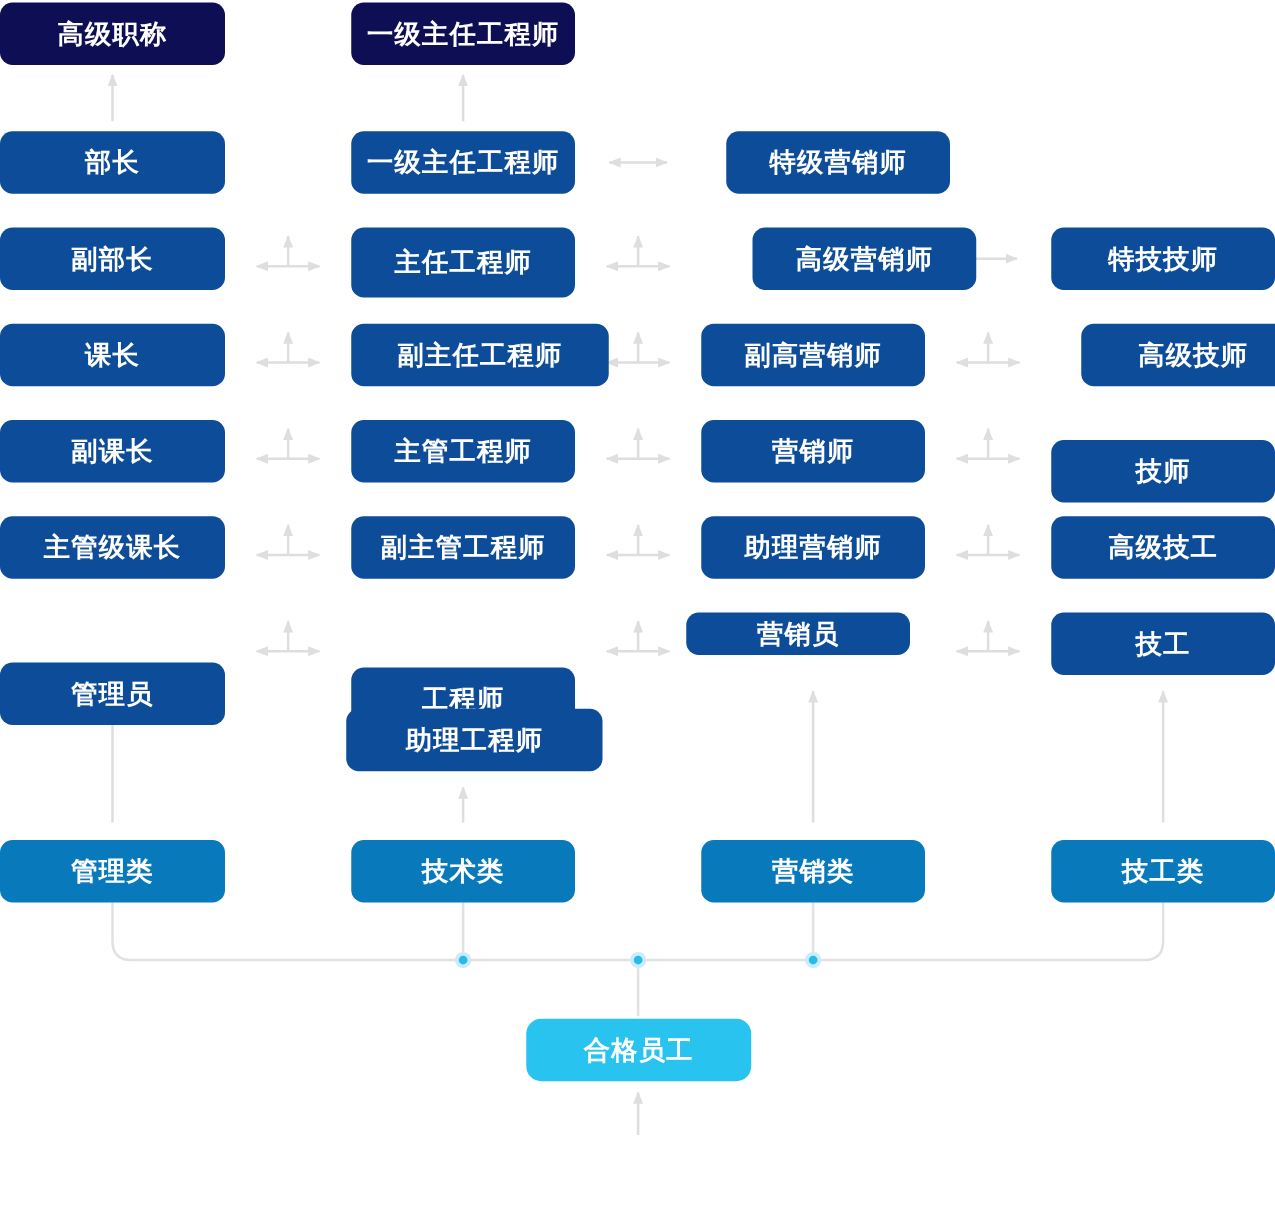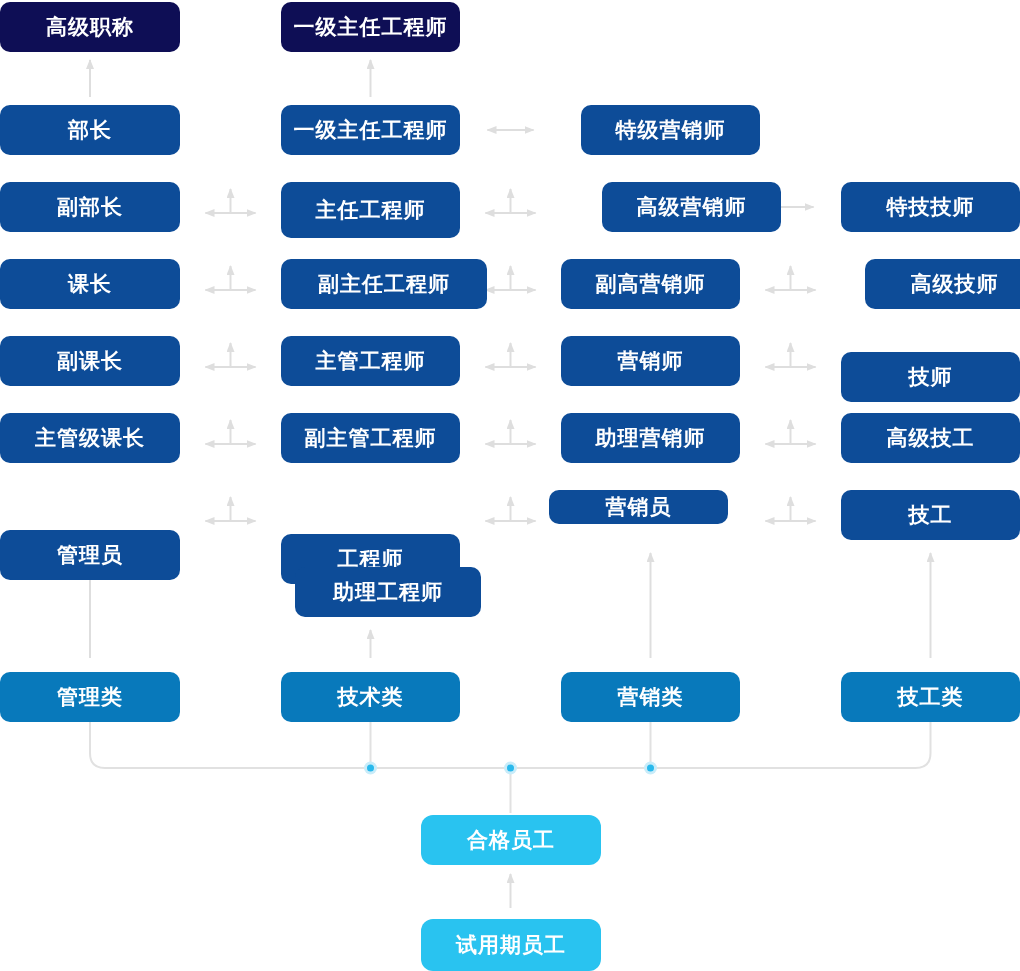--- a/index.html
+++ b/index.html
@@ -127,31 +127,30 @@
       <div class="node tier-level" style="left: 0px; top: 413px; width: 180px; height: 50px;">主管级课长</div>
       <div class="node tier-level" style="left: 0px; top: 490px; width: 180px; height: 50px; margin-top: 40px;">管理员</div>
       <div class="node tier-category" style="left: 0px; top: 672px; width: 180px; height: 50px;">管理类</div>
       <div class="node tier-top" style="left: 281px; top: 2px; width: 179px; height: 50px;">一级主任工程师</div>
       <div class="node tier-level" style="left: 281px; top: 105px; width: 179px; height: 50px;">一级主任工程师</div>
       <div class="node tier-level" style="left: 281px; top: 182px; width: 179px; height: 56px;">主任工程师</div>
       <div class="node tier-level" style="left: 281px; top: 259px; width: 206px; height: 50px;">副主任工程师</div>
       <div class="node tier-level" style="left: 281px; top: 336px; width: 179px; height: 50px;">主管工程师</div>
       <div class="node tier-level" style="left: 281px; top: 413px; width: 179px; height: 50px;">副主管工程师</div>
       <div class="node tier-level" style="left: 281px; top: 490px; width: 179px; height: 50px; margin-top: 44px;">工程师</div>
-      <div class="node tier-level" style="left: 295px; top: 567px; width: 186px; height: 50px;">助理工程师</div>
+      <div class="node tier-level" style="left: 277px; top: 567px; width: 205px; height: 50px;">助理工程师</div>
       <div class="node tier-category" style="left: 281px; top: 672px; width: 179px; height: 50px;">技术类</div>
       <div class="node tier-level" style="left: 561px; top: 105px; width: 179px; height: 50px; margin-left: 20px;">特级营销师</div>
       <div class="node tier-level" style="left: 561px; top: 182px; width: 179px; height: 50px; margin-left: 41px;">高级营销师</div>
       <div class="node tier-level" style="left: 561px; top: 259px; width: 179px; height: 50px;">副高营销师</div>
       <div class="node tier-level" style="left: 561px; top: 336px; width: 179px; height: 50px;">营销师</div>
       <div class="node tier-level" style="left: 561px; top: 413px; width: 179px; height: 50px; font-family: Liberation Mono, monospace;">助理营销师</div>
       <div class="node tier-level" style="left: 549px; top: 490px; width: 179px; height: 34px;">营销员</div>
       <div class="node tier-category" style="left: 561px; top: 672px; width: 179px; height: 50px;">营销类</div>
       <div class="node tier-level" style="left: 841px; top: 182px; width: 179px; height: 50px;">特技技师</div>
       <div class="node tier-level" style="left: 841px; top: 259px; width: 179px; height: 50px; margin-left: 24px;">高级技师</div>
       <div class="node tier-level" style="left: 841px; top: 336px; width: 179px; height: 50px; margin-top: 16px;">技师</div>
       <div class="node tier-level" style="left: 841px; top: 413px; width: 179px; height: 50px;">高级技工</div>
       <div class="node tier-level" style="left: 841px; top: 490px; width: 179px; height: 50px;">技工</div>
       <div class="node tier-category" style="left: 841px; top: 672px; width: 179px; height: 50px;">技工类</div>
     </div>
   <div class="node employee" id="qualified">合格员工</div>
-  <div class="node employee" id="probation">试用期员工</div>
 </div>
 
 </body></html>

